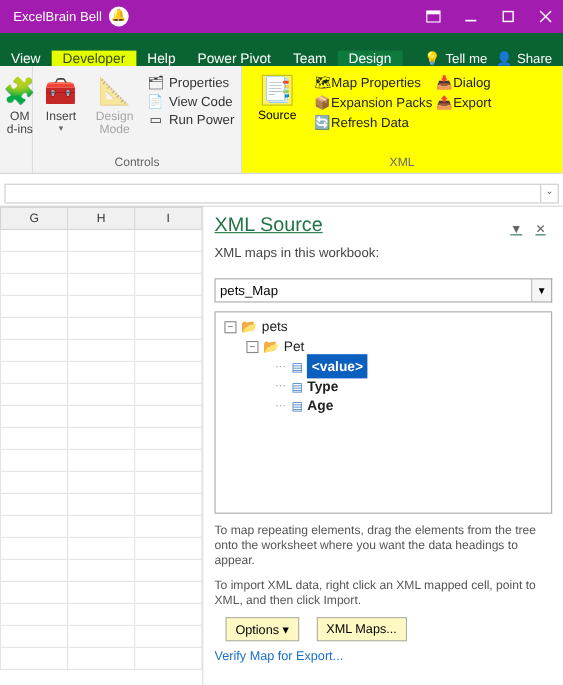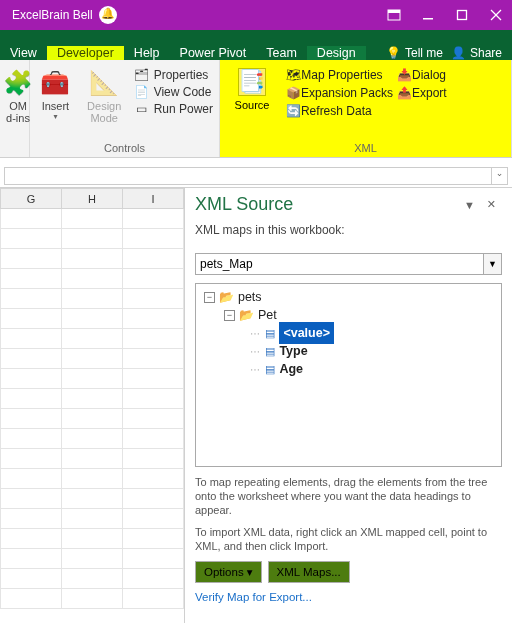--- a/index.html
+++ b/index.html
@@ -46,41 +46,41 @@
 .formulabar .fx { flex:1; border:1px solid #ccc; height:18px; background:#fff; position:relative;}
 .formulabar .fx .drop { position:absolute; right:0; top:0; width:16px; height:16px; border-left:1px solid #ccc; text-align:center; font-size:9px; color:#666; cursor:pointer;}
 
 .workarea { display:flex; height:440px; }
 .sheet { width:185px; border-right:1px solid #d0d0d0; overflow:hidden;}
 .sheet table { border-collapse:collapse; width:100%;}
 .sheet th { background:#f0f0f0; border:1px solid #d4d4d4; font-weight:normal; font-size:11px; height:20px; width:61px; text-align:center; color:#333;}
 .sheet td { border:1px solid #e4e4e4; height:20px;}
 
 .pane { flex:1; padding:6px 10px 4px 10px; background:#fff; position:relative; display:flex; flex-direction:column;}
-.pane-title { font-size:18px; color:#217346; font-weight:normal; display:flex; align-items:center;}
+.pane-title { font-size:18px; color:#217346; font-weight:normal; display:flex; align-items:flex-end;text-decoration:underline;}
 .pane-title .ptxt{ flex:1;}
 .pane-title .pbtn { font-size:11px; color:#666; cursor:pointer; padding:0 6px;}
 .pane-sub { font-size:12px; color:#444; margin-top:8px;}
 .mapselect { display:flex; margin-top:16px;}
 .mapselect input { flex:1; border:1px solid #a9a9a9; height:22px; padding:0 4px; font-size:12px; background:#fff;}
 .mapselect .dd { width:18px; border:1px solid #a9a9a9; border-left:none; display:flex; align-items:center; justify-content:center; font-size:9px; cursor:pointer; background:#f5f5f5;}
 
 .tree { border:1px solid #a9a9a9; margin-top:8px; height:184px; padding:4px 4px; font-size:12.5px; color:#222; overflow:auto;}
 .tree .node { display:flex; align-items:center; gap:4px; height:18px;}
 .tree .ind1{padding-left:4px;} .tree .ind2{padding-left:24px;} .tree .ind3{padding-left:50px;}
 .tree .tw { width:11px; height:11px; border:1px solid #888; font-size:9px; line-height:9px; text-align:center; color:#555; cursor:pointer; background:#fff;}
 .tree .fold { font-size:12px;}
 .tree .sel { background:#0a5fbf; color:#fff; padding:4px 4px; font-weight:bold;}
 .tree .bold { font-weight:bold;}
 .tree .dotline { color:#aaa; font-size:10px; letter-spacing:-1px; margin-right:2px;}
 .tree .elic { color:#3a78c2; font-size:11px;}
 
 .hint { font-size:11px; color:#555; margin-top:8px; line-height:14px;}
 .btnrow { display:flex; gap:6px; margin-top:8px;}
-.btnrow button { font-size:11.5px; padding:3px 8px; background:#4d7c0f; border:1px solid #adadad; cursor:pointer;}
+.btnrow button { font-size:11.5px; padding:3px 8px; background:#fef9c3; border:1px solid #adadad; cursor:pointer;margin-left:10px;}
 .verify { color:#1a6fc9; font-size:11.5px; margin-top:8px; cursor:pointer;}
 </style>
 </head>
 <body>
 
 <div class="titlebar">
   <span class="app">Excel</span>
   <div class="center">
     <span>Brain Bell</span>
     <span class="bell"></span>

